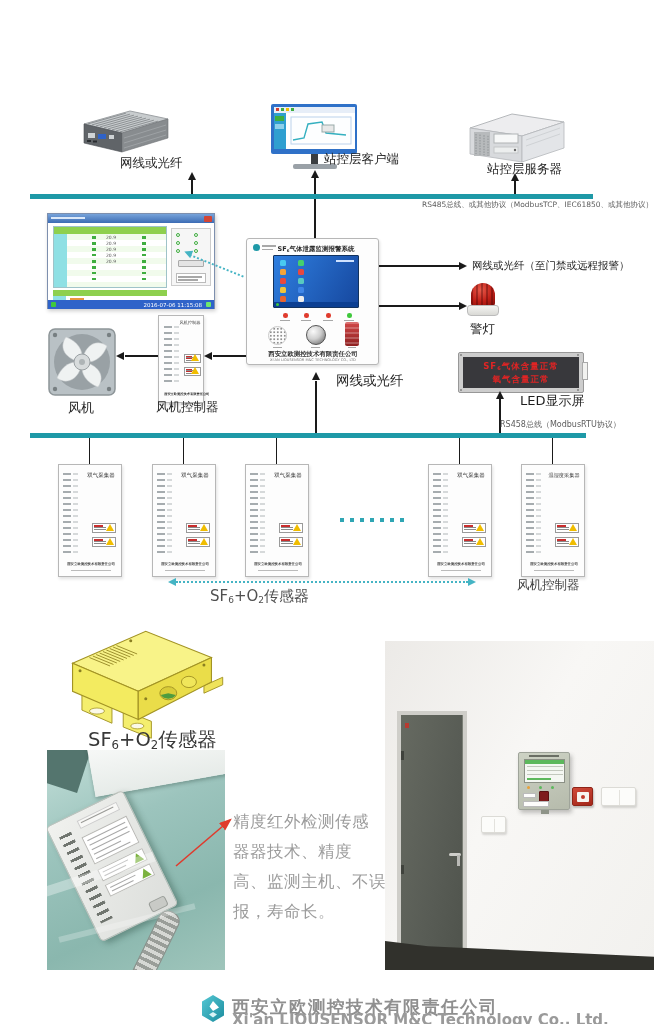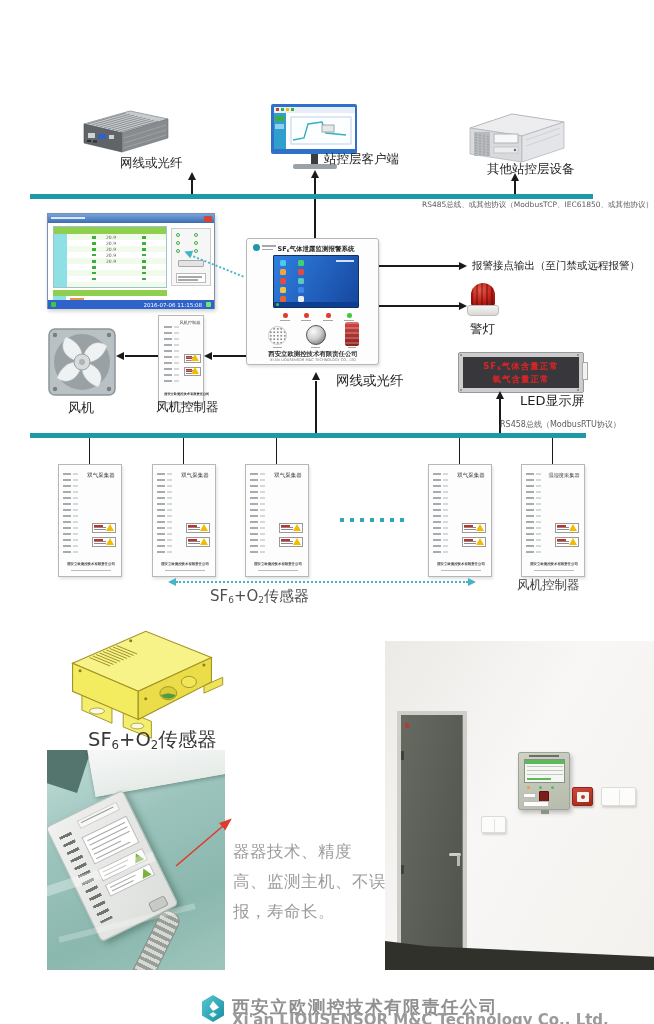--- a/index.html
+++ b/index.html
@@ -87,21 +87,21 @@
     <polygon points="4,22 46,8 98,16 56,30" fill="#ededef" stroke="#b5b8bb" stroke-width="1"></polygon>
     <polygon points="4,22 56,30 56,56 4,48" fill="#d8dadd" stroke="#b5b8bb" stroke-width=".8"></polygon>
     <polygon points="56,30 98,16 98,42 56,56" fill="#e3e5e8" stroke="#b5b8bb" stroke-width=".8"></polygon>
     <rect x="8" y="26" width="16" height="24" fill="#b7babc"></rect>
     <path d="M10 28 L10 48 M14 28.6 L14 48.6 M18 29.2 L18 49.2 M22 29.8 L22 49.8" stroke="#8e9295" stroke-width="1" stroke-dasharray="1.5 1.2"></path>
     <rect x="28" y="28" width="24" height="9" fill="#f7f8f8" stroke="#b0b3b5"></rect>
     <rect x="28" y="41" width="24" height="6" fill="#eceeee" stroke="#c3c6c8"></rect>
     <circle cx="49" cy="44" r="1.2" fill="#666"></circle>
     <path d="M60 34 L94 22 M60 40 L94 28" stroke="#cfd2d5" stroke-width="1"></path>
   </svg>
-  <div class="lbl" style="left:487px;top:161px;font-size:12.5px">其他站控层设备</div>
+  <div class="lbl" style="left:487px;top:161px;font-size:12.5px">站控层服务器</div>
   <div class="vline" style="left:514px;top:181px;height:15px"></div>
   <div class="tri up" style="left:510.5px;top:173px"></div>
 
   <div class="bus" style="left:30px;top:194px;width:563px"></div>
   <div class="buslbl" style="left:400px;top:200px;width:253px;text-align:right;font-size:7.5px">RS485总线、或其他协议（ModbusTCP、IEC61850、或其他协议）</div>
   <div class="vline" style="left:314px;top:199px;height:39px"></div>
 
   <div class="abs" style="left:47px;top:213px;width:168px;height:96px;border:1px solid #7d8fae;background:#fff;box-shadow:1px 2px 4px rgba(0,0,0,.2)">
     <div class="abs" style="left:0;top:0;width:100%;height:9px;background:linear-gradient(180deg,#77a3da,#3c6cb4)">
       <div class="dash" style="left:3px;top:3px;width:34px;height:2px;background:#dce8f8"></div>
@@ -184,21 +184,21 @@
       <div class="dash" style="left:101px;top:108px;width:8px;height:1.2px"></div>
     <div class="abs" style="left:11px;top:111px;width:110px;text-align:center;font-size:6.4px;font-weight:bold;color:#2e2e2e;white-space:nowrap">西安立欧测控技术有限责任公司</div>
     <div class="abs" style="left:11px;top:119px;width:110px;text-align:center;font-size:3.6px;color:#777;white-space:nowrap">XI'AN LIOUSENSOR M&amp;C TECHNOLOGY CO., LTD</div>
   </div>
   <div class="vline" style="left:315px;top:381px;height:52px"></div>
   <div class="tri up" style="left:311.5px;top:372px"></div>
   <div class="lbl" style="left:336px;top:372px;font-size:13.5px">网线或光纤</div>
 
   <div class="hline" style="left:379px;top:265px;width:80px"></div>
   <div class="tri right" style="left:459px;top:261.8px"></div>
-  <div class="lbl" style="left:472px;top:259px;font-size:10.5px">报警接点输出（至门禁或远程报警）</div>
+  <div class="lbl" style="left:472px;top:259px;font-size:10.5px">网线或光纤（至门禁或远程报警）</div>
 
   <div class="hline" style="left:379px;top:305px;width:80px"></div>
   <div class="tri right" style="left:459px;top:301.8px"></div>
   <div class="abs" style="left:467px;top:283px;width:32px;height:36px">
     <div class="abs" style="left:4px;top:0;width:24px;height:23px;border-radius:12px 12px 3px 3px;background:radial-gradient(circle at 40% 30%,#e85a4a,#c01f17 55%,#7e0e0a);overflow:hidden">
       <div class="abs" style="left:0;top:0;width:100%;height:100%;background:repeating-linear-gradient(90deg,rgba(60,0,0,.35) 0 2px,transparent 2px 5px)"></div>
     </div>
     <div class="abs" style="left:0;top:22px;width:32px;height:11px;background:linear-gradient(180deg,#f4f4f2,#d9d9d5);border:1px solid #bbb;border-radius:3px 3px 4px 4px"></div>
   </div>
   <div class="lbl" style="left:470px;top:321px;font-size:12.5px">警灯</div>
@@ -423,20 +423,21 @@
 
   <svg class="abs" style="left:168px;top:810px" width="72" height="62" viewBox="0 0 72 62">
     <defs>
         <marker id="rah" markerWidth="9" markerHeight="8" refX="6.5" refY="3" orient="auto">
           <path d="M0,0 L8,3 L0,6 Z" fill="#e03a2c"></path>
         </marker>
       </defs>
     <line x1="8" y1="56" x2="62" y2="10" stroke="#e03a2c" stroke-width="1.6" marker-end="url(#rah)"></line>
   </svg>
 
+  <div class="descline" style="top:811px">精度红外检测传感</div>
   <div class="descline" style="top:841px">器器技术、精度</div>
   <div class="descline" style="top:871px">高、监测主机、不误</div>
   <div class="descline" style="top:901px">报，寿命长。</div>
 
   <div class="photo" style="left:385px;top:641px;width:269px;height:329px;background:linear-gradient(120deg,#eceae7 0%,#f8f7f5 45%,#f2f1ee 100%)">
     <div class="abs" style="left:12px;top:70px;width:70px;height:258px;background:#cfcec9"></div>
     <div class="abs" style="left:16px;top:74px;width:62px;height:251px;background:linear-gradient(100deg,#666a61,#585c55 60%,#4f534c)">
       <div class="abs" style="right:0;top:0;width:1.5px;height:100%;background:#7b7f76"></div>
       <div class="abs" style="left:4px;top:8px;width:4px;height:5px;background:#b73a30"></div>
       <div class="abs" style="left:0;top:36px;width:3px;height:9px;background:#3f423c"></div>

